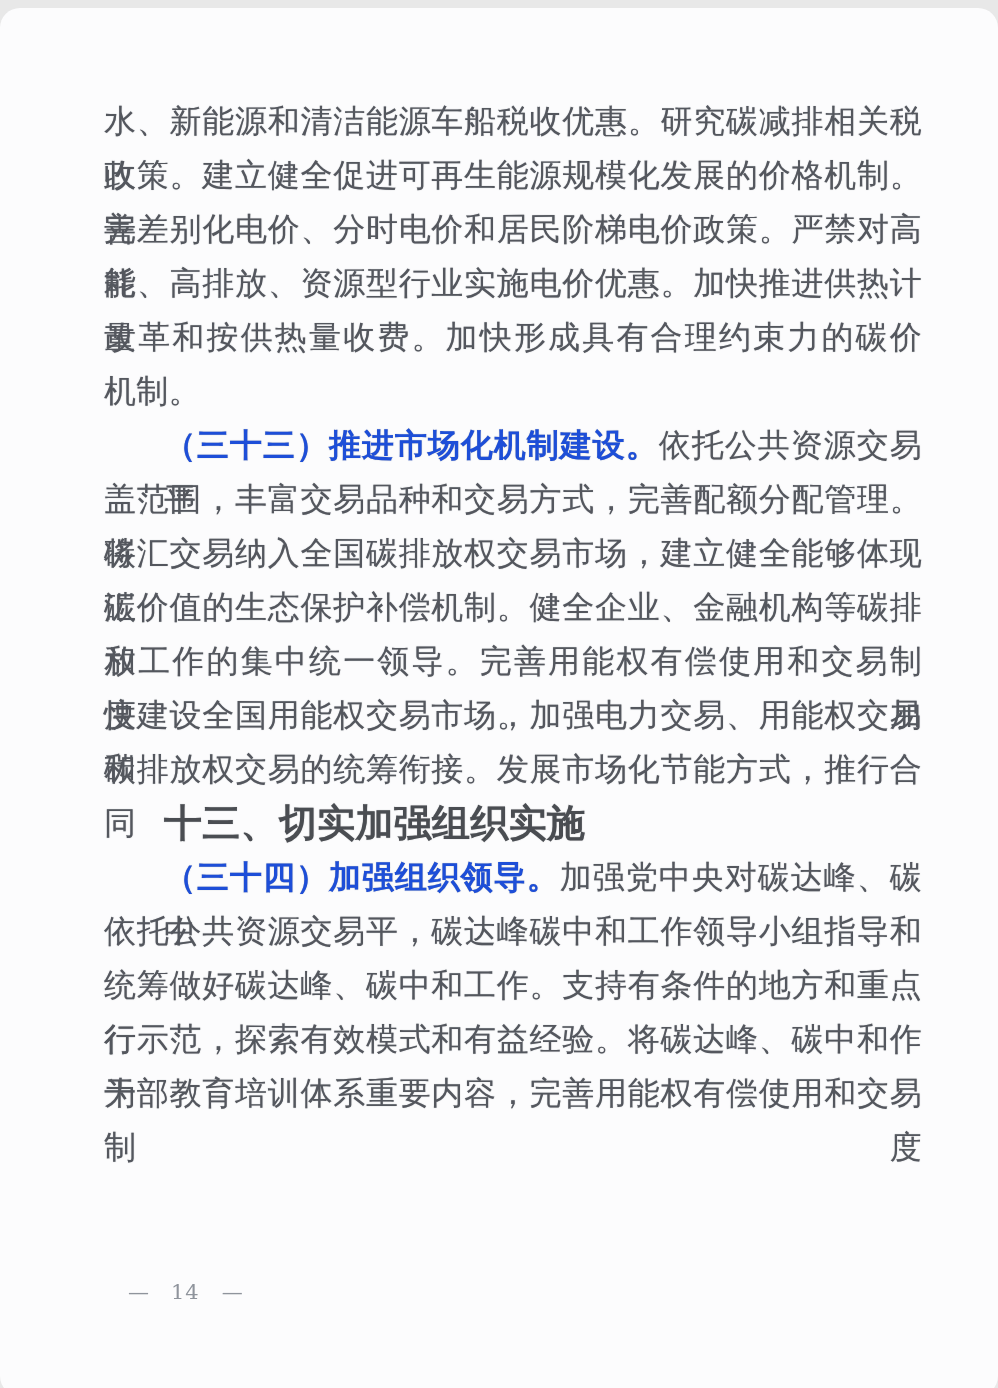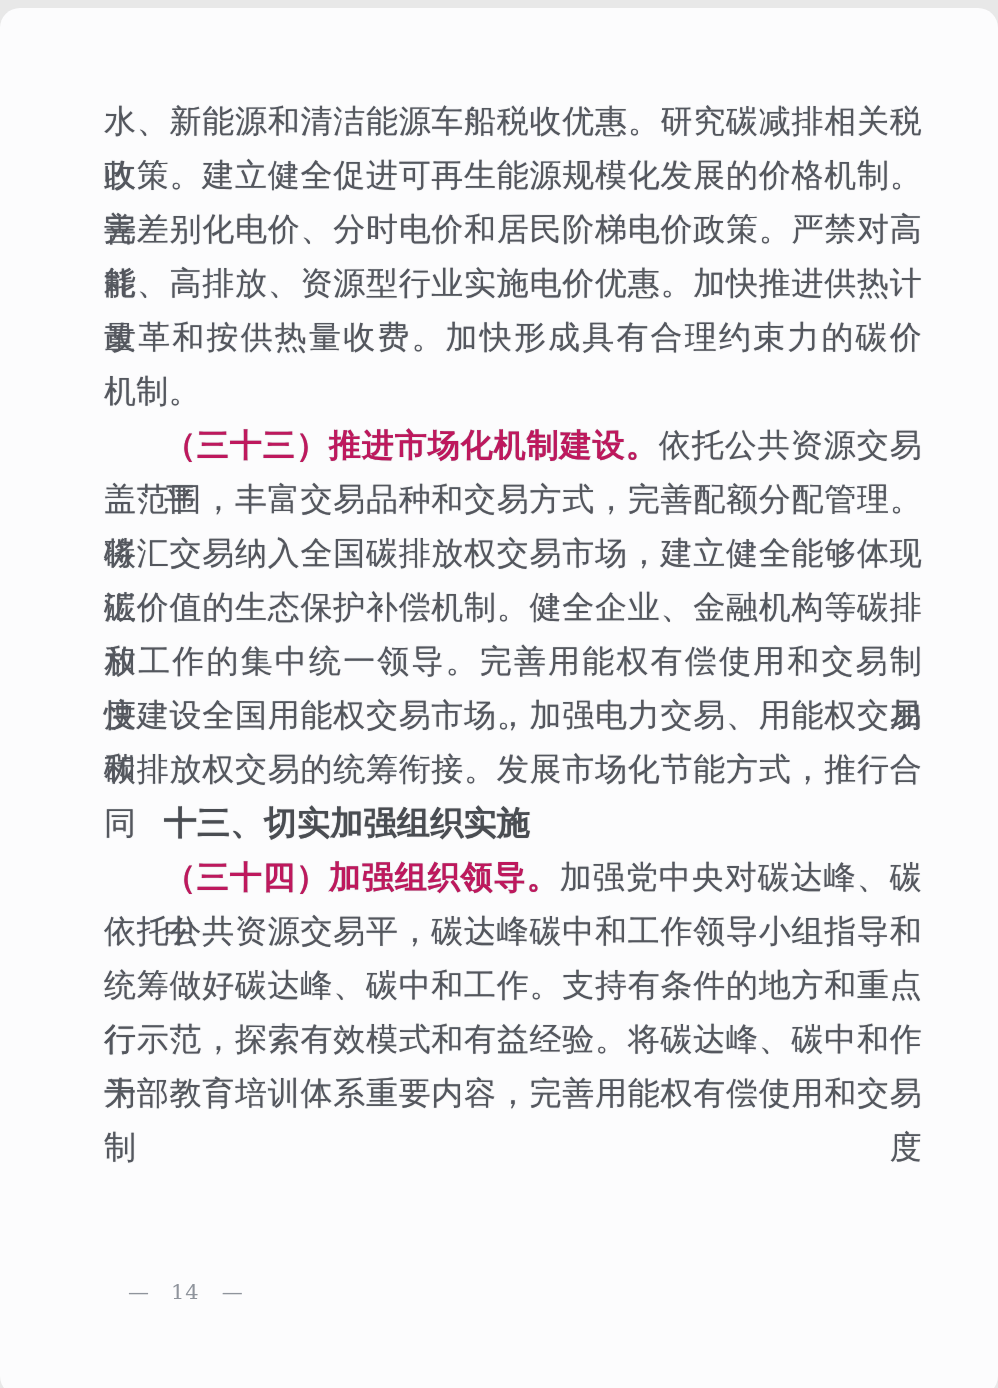--- a/index.html
+++ b/index.html
@@ -36,26 +36,26 @@
     white-space: normal;
     text-align: justify;
     text-align-last: justify;
     text-justify: inter-character;
   }
   .line.indent {
     padding-left: 60px;
   }
   .line .bold {
     font-weight: bold;
-    color: #be185d;
+    color: #1d4ed8;
   }
   .line.heading {
     font-family: "DejaVu Sans", "Liberation Sans", sans-serif;
     font-weight: bold;
-    font-size: 33px;
+    font-size: 38px;
     color: #4a4d52;
     text-shadow: 0 0 1px rgba(74, 77, 82, 0.5);
   }
   .footer {
     position: absolute;
     left: 128px;
     top: 1266px;
     height: 36px;
     display: flex;
     align-items: center;

